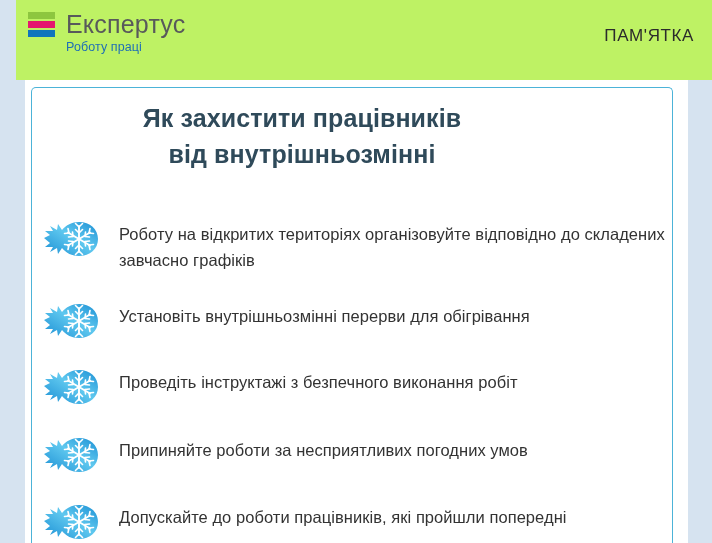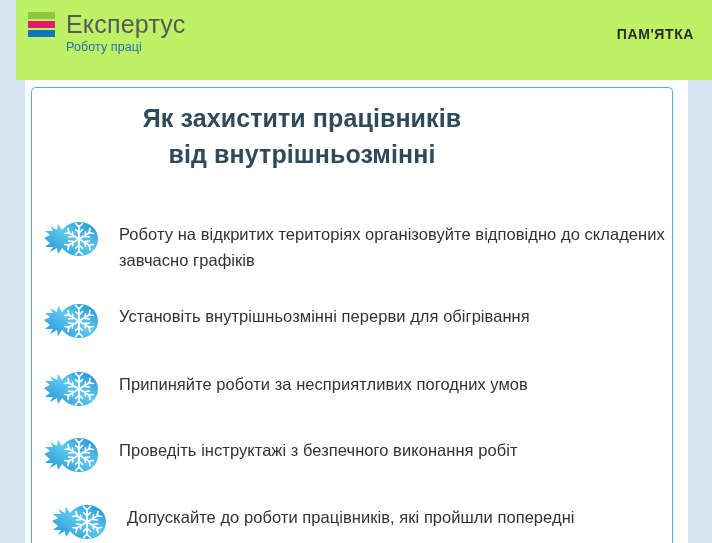--- a/index.html
+++ b/index.html
@@ -62,22 +62,22 @@
     font-size: 12.5px;
     color: #1f6fb5;
     margin-top: 3px;
     line-height: 15px;
     letter-spacing: 0.1px;
   }
   .memo-label {
     position: absolute;
     right: 34px;
     top: 26px;
-    font-size: 14px;
-    font-weight: bold;
+    font-size: 17px;
+    font-weight: normal;
     color: #2b2b2b;
     letter-spacing: 0.6px;
   }
 
   
   .card-white {
     position: absolute;
     left: 25px;
     top: 80px;
     width: 663px;
@@ -142,21 +142,21 @@
     line-height: 26px;
     padding-top: 6px;
     letter-spacing: 0.05px;
   }
 
   
   .item-0 { margin-top: 0px; }
   .item-1 { margin-top: 24px; justify-content: flex-end; }
   .item-2 { margin-top: 23px; }
   .item-3 { margin-top: 21px; }
-  .item-4 { margin-top: 22px; padding-left: 8px; }
+  .item-4 { margin-top: 22px; }
 
   .snow-svg { display: block; }
 </style>
 </head>
 <body>
 
 <div class="header">
 
   <div class="logo">
     <div class="logo-bars">
@@ -286,21 +286,21 @@
     <line x1="32" y1="23.5" x2="27.5" y2="23"></line>
     <line x1="32" y1="23.5" x2="31.5" y2="28"></line>
     <line x1="44" y1="18.5" x2="48.5" y2="19"></line>
     <line x1="44" y1="18.5" x2="44.5" y2="14"></line>
   </g>
 </svg>
       </div>
     <div class="item-text">Установіть внутрішньозмінні перерви для обігрівання</div>
   </div>
 
-  <div class="list-item item-2">
+  <div class="list-item item-3">
     <div class="item-icon">
 <svg class="snow-svg" width="62" height="42" viewBox="0 0 62 42" xmlns="http://www.w3.org/2000/svg">
   <defs>
     <linearGradient id="g1" x1="0" y1="1" x2="1" y2="0">
       <stop offset="0%" stop-color="#1b8fd4"></stop>
       <stop offset="55%" stop-color="#5fc8ef"></stop>
       <stop offset="100%" stop-color="#1b8fd4"></stop>
     </linearGradient>
   </defs>
 
@@ -338,24 +338,24 @@
     <line x1="32" y1="18.5" x2="27.5" y2="19"></line>
     <line x1="44" y1="23.5" x2="44.5" y2="28"></line>
     <line x1="44" y1="23.5" x2="48.5" y2="23"></line>
     <line x1="32" y1="23.5" x2="27.5" y2="23"></line>
     <line x1="32" y1="23.5" x2="31.5" y2="28"></line>
     <line x1="44" y1="18.5" x2="48.5" y2="19"></line>
     <line x1="44" y1="18.5" x2="44.5" y2="14"></line>
   </g>
 </svg>
       </div>
-    <div class="item-text">Припиняйте роботи за несприятливих погодних умов</div>
-  </div>
-
-  <div class="list-item item-3">
+    <div class="item-text">Проведіть інструктажі з безпечного виконання робіт</div>
+  </div>
+
+  <div class="list-item item-2">
     <div class="item-icon">
 <svg class="snow-svg" width="62" height="42" viewBox="0 0 62 42" xmlns="http://www.w3.org/2000/svg">
   <defs>
     <linearGradient id="g1" x1="0" y1="1" x2="1" y2="0">
       <stop offset="0%" stop-color="#1b8fd4"></stop>
       <stop offset="55%" stop-color="#5fc8ef"></stop>
       <stop offset="100%" stop-color="#1b8fd4"></stop>
     </linearGradient>
   </defs>
 
@@ -393,21 +393,21 @@
     <line x1="32" y1="18.5" x2="27.5" y2="19"></line>
     <line x1="44" y1="23.5" x2="44.5" y2="28"></line>
     <line x1="44" y1="23.5" x2="48.5" y2="23"></line>
     <line x1="32" y1="23.5" x2="27.5" y2="23"></line>
     <line x1="32" y1="23.5" x2="31.5" y2="28"></line>
     <line x1="44" y1="18.5" x2="48.5" y2="19"></line>
     <line x1="44" y1="18.5" x2="44.5" y2="14"></line>
   </g>
 </svg>
       </div>
-    <div class="item-text">Проведіть інструктажі з безпечного виконання робіт</div>
+    <div class="item-text">Припиняйте роботи за несприятливих погодних умов</div>
   </div>
 
   <div class="list-item item-4">
     <div class="item-icon">
 <svg class="snow-svg" width="62" height="42" viewBox="0 0 62 42" xmlns="http://www.w3.org/2000/svg">
   <defs>
     <linearGradient id="g1" x1="0" y1="1" x2="1" y2="0">
       <stop offset="0%" stop-color="#1b8fd4"></stop>
       <stop offset="55%" stop-color="#5fc8ef"></stop>
       <stop offset="100%" stop-color="#1b8fd4"></stop>

